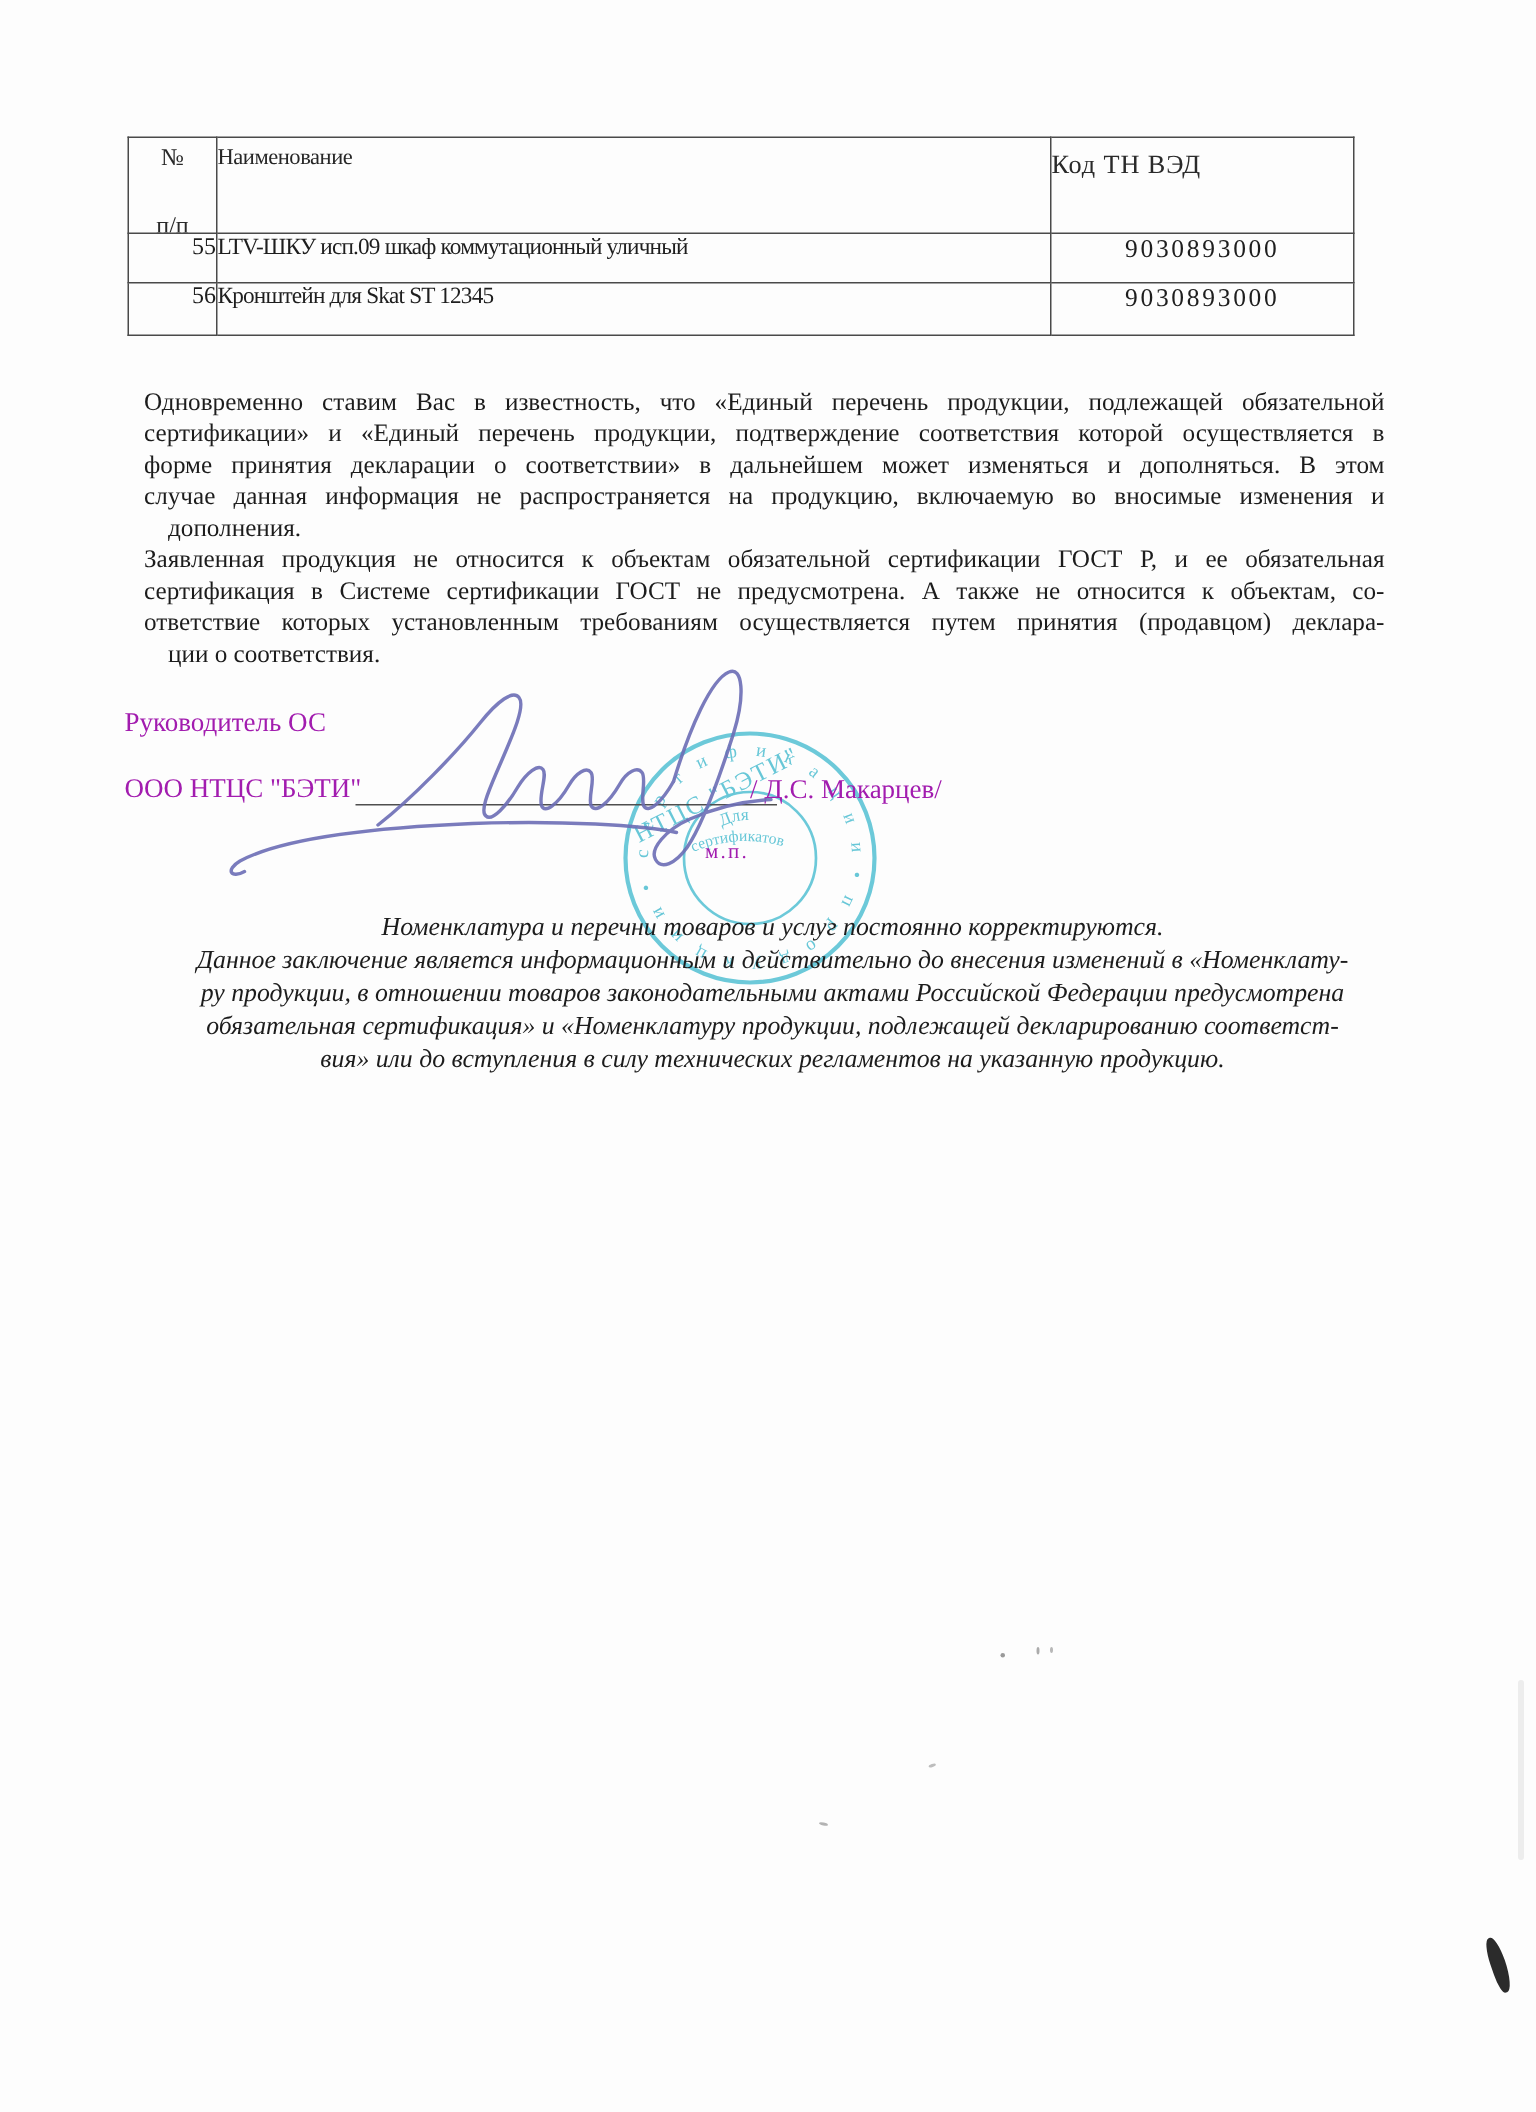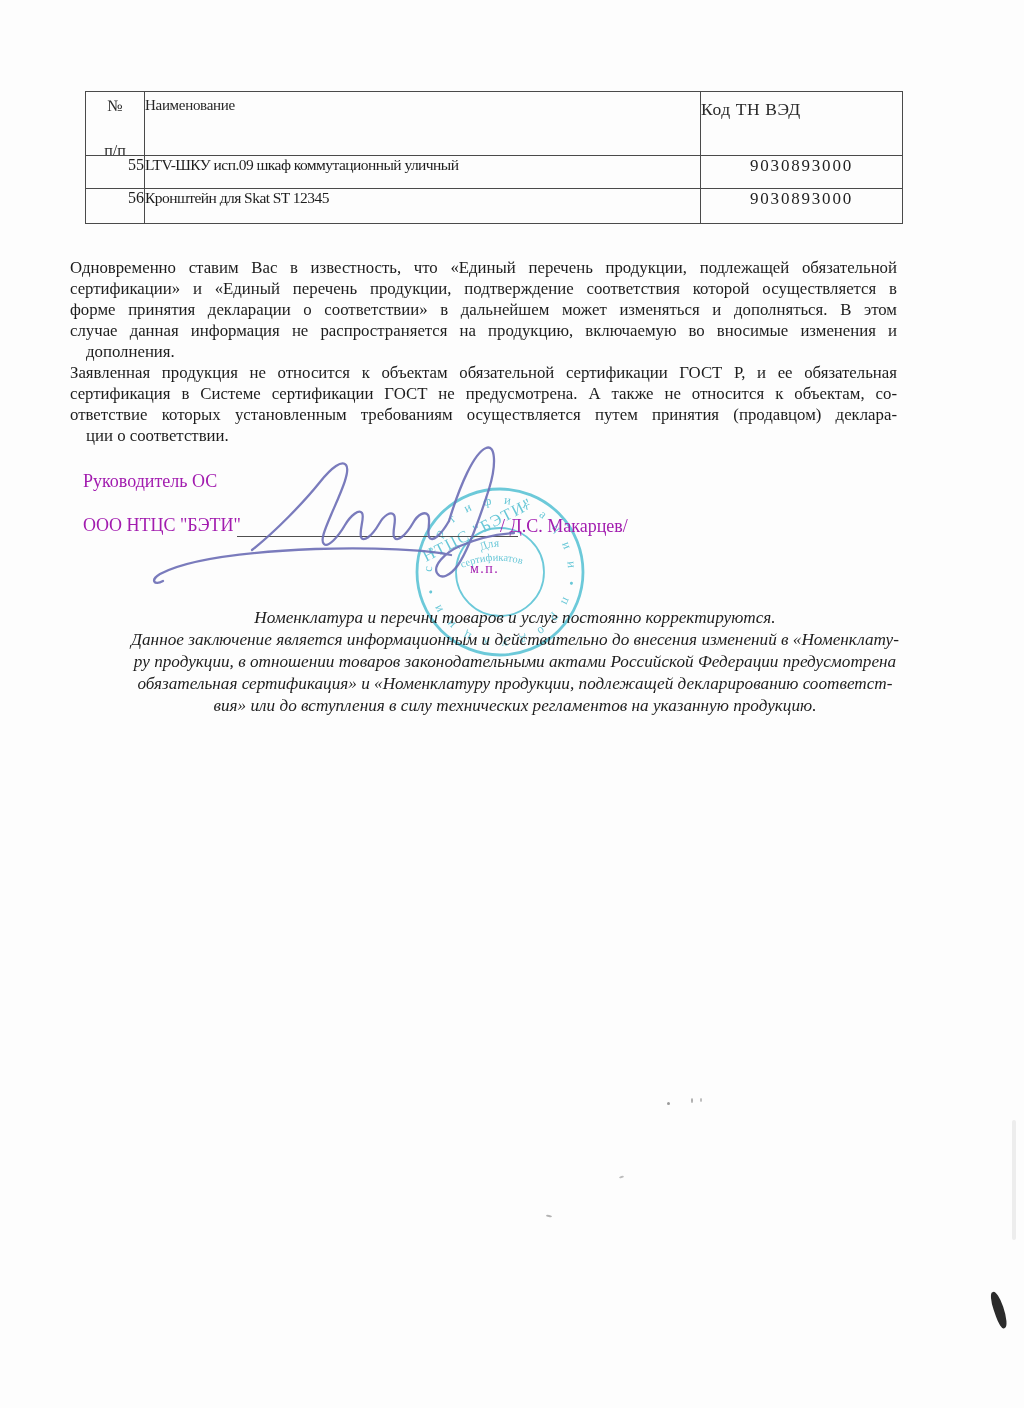--- a/index.html
+++ b/index.html
@@ -23,21 +23,21 @@
     height:100%;padding:5px 0 8px;align-items:center;font-size:16px;color:#2a2a2a;}
   .hdr-name{text-align:left;padding-top:5px;font-size:15px;letter-spacing:-0.3px;color:#262626;}
   .hdr-code{text-align:left;padding-top:7px;font-size:17.5px;letter-spacing:0.6px;color:#2a2a2a;}
   .row-55 td{height:32px;}
   .row-56 td{height:34px;margin-top:12px;}
   .cell-num{text-align:right;padding:5px 7px 0 0;font-size:16px;}
   .cell-name{padding:6px 0 0 8px;font-size:15.5px;letter-spacing:-0.55px;white-space:nowrap;}
   .cell-code{text-align:center;padding-top:6px;font-size:17px;letter-spacing:1.8px;}
   
   .body-text{
-    position:absolute;left:70px;top:257px;width:827px;
+    position:absolute;left:96px;top:257px;width:827px;
     font-size:16.8px;line-height:21px;color:#1c1c1c;z-index:3;
   }
   .jline{text-align:justify;text-align-last:justify;}
   .plain{text-align:left;margin-left:16px;}
   
   .sig-text{position:absolute;font-size:18px;color:#a21caf;z-index:3;white-space:nowrap;}
   .role{left:83px;top:471px;}
   .company{left:83px;top:515px;}
   .signed-by{left:500px;top:516px;}
   .mp{left:470px;top:561px;font-size:14px;letter-spacing:1.5px;z-index:4;}
@@ -100,21 +100,21 @@
 
 <div class="body-text">
   <div class="jline">Одновременно ставим Вас в известность, что «Единый перечень продукции, подлежащей обязательной</div>
   <div class="jline">сертификации» и «Единый перечень продукции, подтверждение соответствия которой осуществляется в</div>
   <div class="jline">форме принятия декларации о соответствии» в дальнейшем может изменяться и дополняться. В этом</div>
   <div class="jline">случае данная информация не распространяется на продукцию, включаемую во вносимые изменения и</div>
   <div class="plain">дополнения.</div>
   <div class="jline">Заявленная продукция не относится к объектам обязательной сертификации ГОСТ Р, и ее обязательная</div>
   <div class="jline">сертификация в Системе сертификации ГОСТ не предусмотрена. А также не относится к объектам, со-</div>
   <div class="jline">ответствие которых установленным требованиям осуществляется путем принятия (продавцом) деклара-</div>
-  <div class="plain">ции о соответствии.</div>
+  <div class="plain">ции о соответствия.</div>
 </div>
 
 <div class="sig-text role">Руководитель ОС</div>
 <div class="sig-text company">ООО НТЦС "БЭТИ"</div>
 <div class="sig-line"></div>
 <div class="sig-text signed-by">/ Д.С. Макарцев/</div>
 <div class="sig-text mp">м.п.</div>
 
 <svg class="stamp-svg" width="1024" height="1408" viewBox="0 0 1024 1408" aria-hidden="true">
   <g opacity="0.72">

